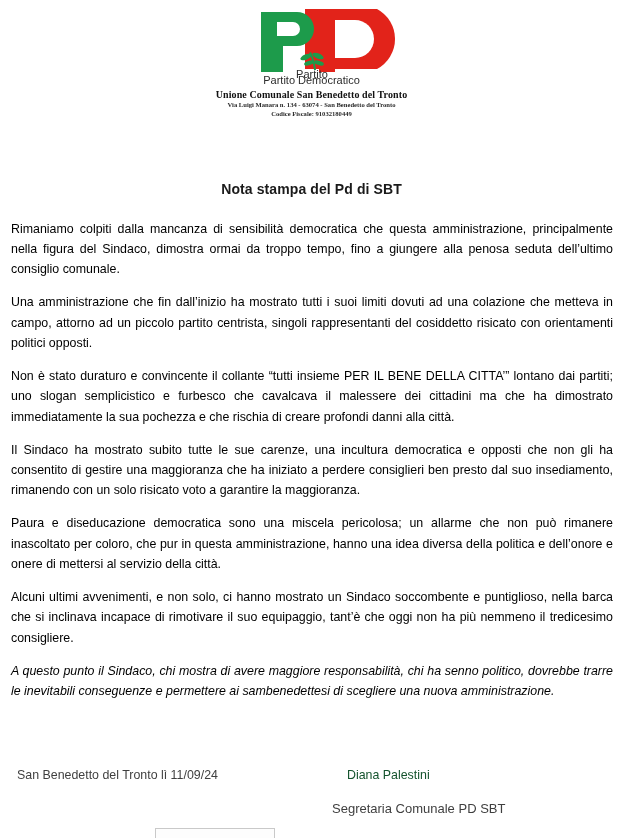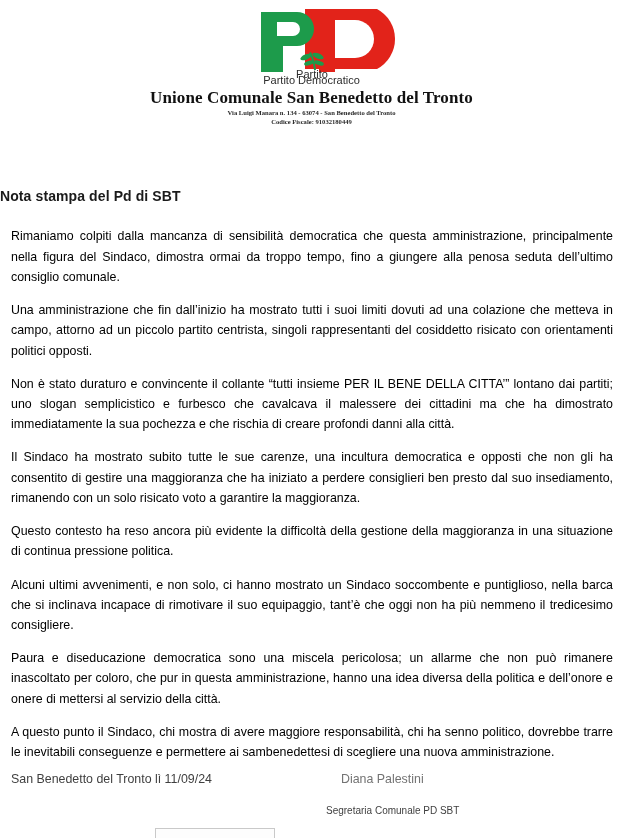--- a/index.html
+++ b/index.html
@@ -27,21 +27,21 @@
     position: relative;
     width: 170px;
     height: 72px;
     margin: 4px auto;
   }
   .logo-svg { display: block; }
 
   .org-name {
     font-family: "Liberation Serif", serif;
     font-weight: bold;
-    font-size: 17px;
+    font-size: 10px;
     color: #111111;
     letter-spacing: 0.1px;
     margin-top: 1px;
     line-height: 1.1;
   }
   .org-address {
     font-family: "Liberation Serif", serif;
     font-weight: bold;
     font-size: 6.6px;
     color: #2a2a2a;
@@ -51,20 +51,21 @@
   .org-fiscal {
     font-family: "Liberation Serif", serif;
     font-weight: bold;
     font-size: 6.6px;
     color: #2a2a2a;
     line-height: 1.35;
   }
 
   
   .doc-title {
+    text-align: center;
     font-weight: bold;
     font-size: 14px;
     color: #1a1a1a;
     margin: 0;
     padding: 62px 0 0 0;
     letter-spacing: 0.1px;
   }
 
   
   .body-copy {
@@ -72,46 +73,46 @@
     margin-top: 22px;
   }
   .para {
     text-align: justify;
     font-size: 12.4px;
     line-height: 1.63;
     color: #000000;
     margin: 0 0 13px 0;
     hyphens: none;
   }
-  .para:last-child { margin-bottom: 16px; }
+  .para:last-child { margin-bottom: 16px; font-style: italic; }
 
   
   .signature-block {
     position: absolute;
     left: 0;
     right: 4px;
     bottom: 22px;
-    padding: 0 10px 0 11px;
+    padding: 0 10px 0 17px;
   }
   .sig-row {
     display: flex;
     align-items: flex-start;
   }
   .sig-left {
     font-size: 12.4px;
     color: #3f3f3f;
     width: 330px;
     flex: 0 0 330px;
   }
   .sig-right {
     font-size: 12.4px;
-    color: #737373;
+    color: #14532d;
   }
   .sig-role {
-    font-size: 10px;
+    font-size: 13px;
     color: #3f3f3f;
     margin-top: 19px;
     padding-left: 315px;
   }
 
   
   .footer-box {
     position: absolute;
     bottom: 0;
     left: 155px;
@@ -165,23 +166,22 @@
   <div class="org-fiscal">Codice Fiscale: 91032180449</div>
 </header>
 
 <h1 class="doc-title">Nota stampa del Pd di SBT</h1>
 
 <main class="body-copy">
   <p class="para">Rimaniamo colpiti dalla mancanza di sensibilità democratica che questa amministrazione, principalmente nella figura del Sindaco, dimostra ormai da troppo tempo, fino a giungere alla penosa seduta dell’ultimo consiglio comunale.</p>
   <p class="para">Una amministrazione che fin dall’inizio ha mostrato tutti i suoi limiti dovuti ad una colazione che metteva in campo, attorno ad un piccolo partito centrista, singoli rappresentanti del cosiddetto risicato con orientamenti politici opposti.</p>
   <p class="para">Non è stato duraturo e   convincente il collante “tutti insieme PER IL BENE DELLA CITTA’” lontano dai partiti; uno slogan semplicistico e furbesco che cavalcava il malessere dei cittadini ma che ha dimostrato immediatamente la sua pochezza e che rischia di creare profondi danni alla città.</p>
   <p class="para">Il Sindaco ha mostrato subito tutte le sue carenze, una incultura democratica e opposti che non gli ha consentito di gestire una maggioranza che ha iniziato a perdere consiglieri ben presto dal suo insediamento, rimanendo con un solo risicato voto a garantire la maggioranza.</p>
-  <p class="para">Questo contesto ha reso ancora più evidente la difficoltà della gestione della maggioranza in una situazione di continua pressione politica.</p>
+  <p class="para">Paura e diseducazione democratica sono una miscela pericolosa; un allarme che non può rimanere inascoltato per coloro, che pur in questa amministrazione, hanno una idea diversa della politica e dell’onore e onere di mettersi al servizio della città.</p>
   <p class="para">Alcuni ultimi avvenimenti, e non solo, ci hanno mostrato un Sindaco soccombente e puntiglioso, nella barca che si inclinava incapace di rimotivare il suo equipaggio, tant’è che oggi non ha più nemmeno il tredicesimo consigliere.</p>
-  <p class="para">Paura e diseducazione democratica sono una miscela pericolosa; un allarme che non può rimanere inascoltato per coloro, che pur in questa amministrazione, hanno una idea diversa della politica e dell’onore e onere di mettersi al servizio della città.</p>
   <p class="para">A questo punto il Sindaco, chi mostra di avere maggiore responsabilità, chi ha senno politico, dovrebbe trarre le inevitabili conseguenze e permettere ai sambenedettesi di scegliere una nuova amministrazione.</p>
 </main>
 
 <footer class="signature-block">
   <div class="sig-row">
     <span class="sig-left">San Benedetto del Tronto lì 11/09/24</span>
     <span class="sig-right">Diana Palestini</span>
   </div>
   <div class="sig-role">Segretaria Comunale PD SBT</div>
 </footer>

